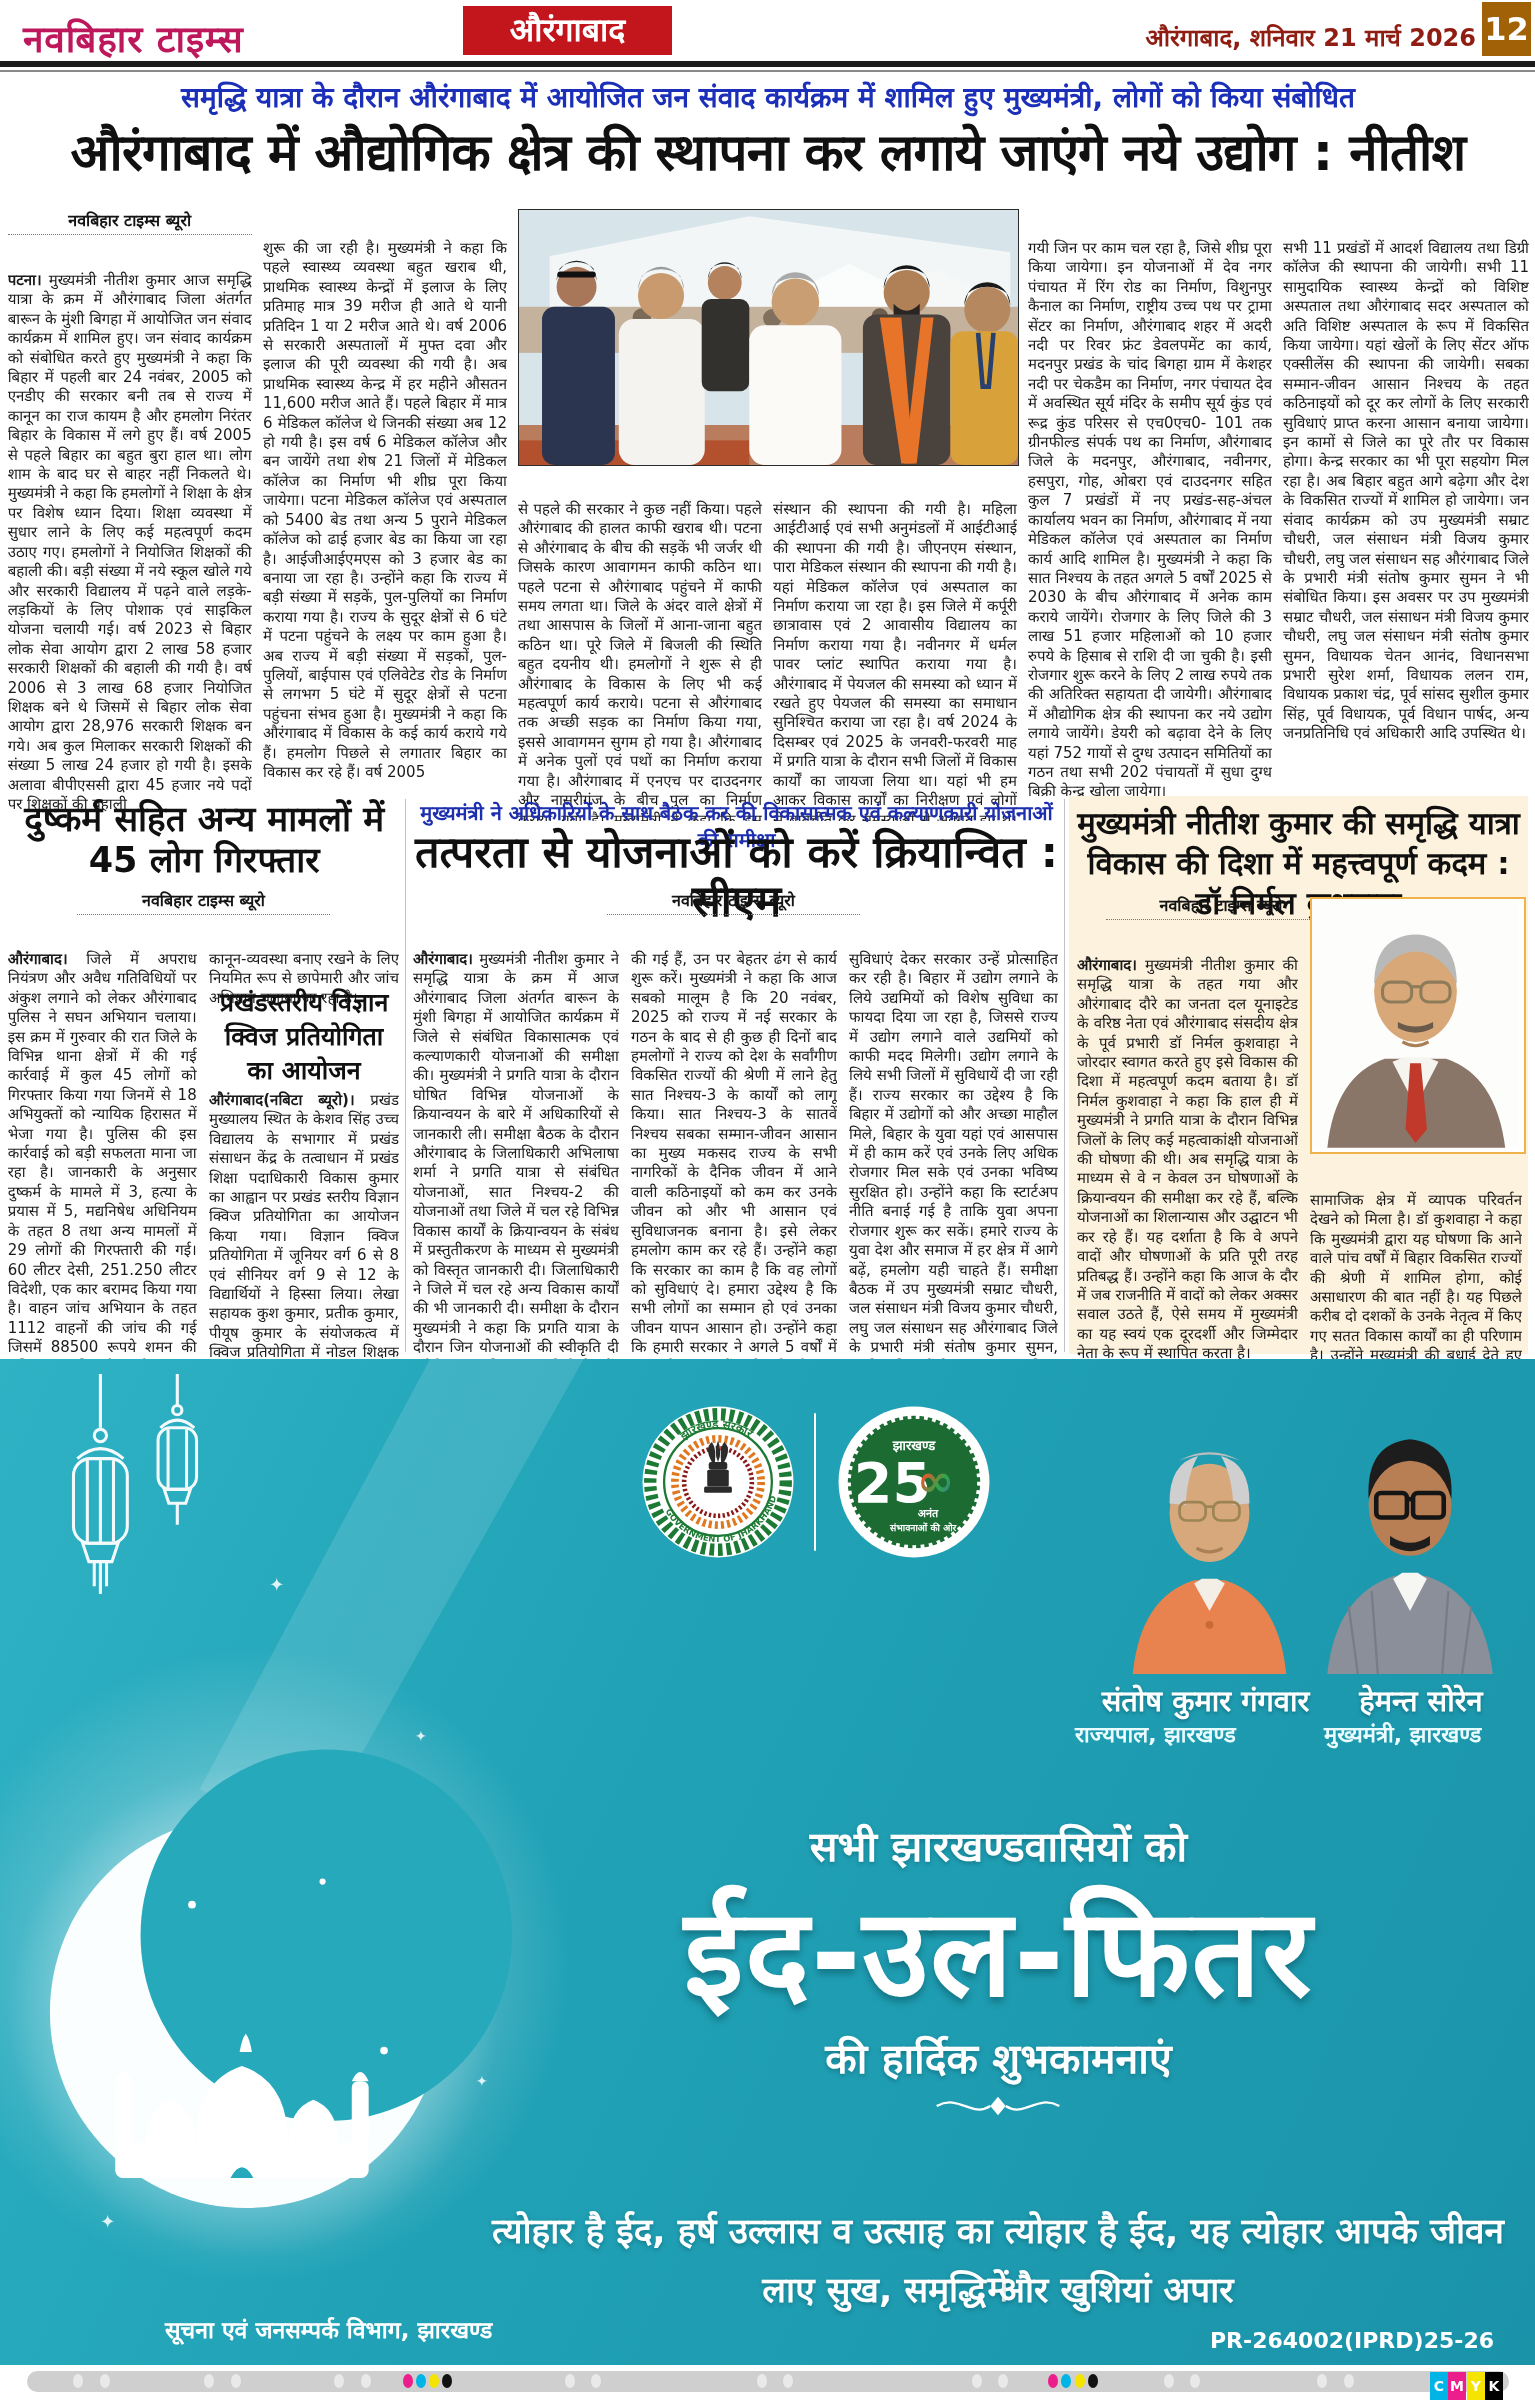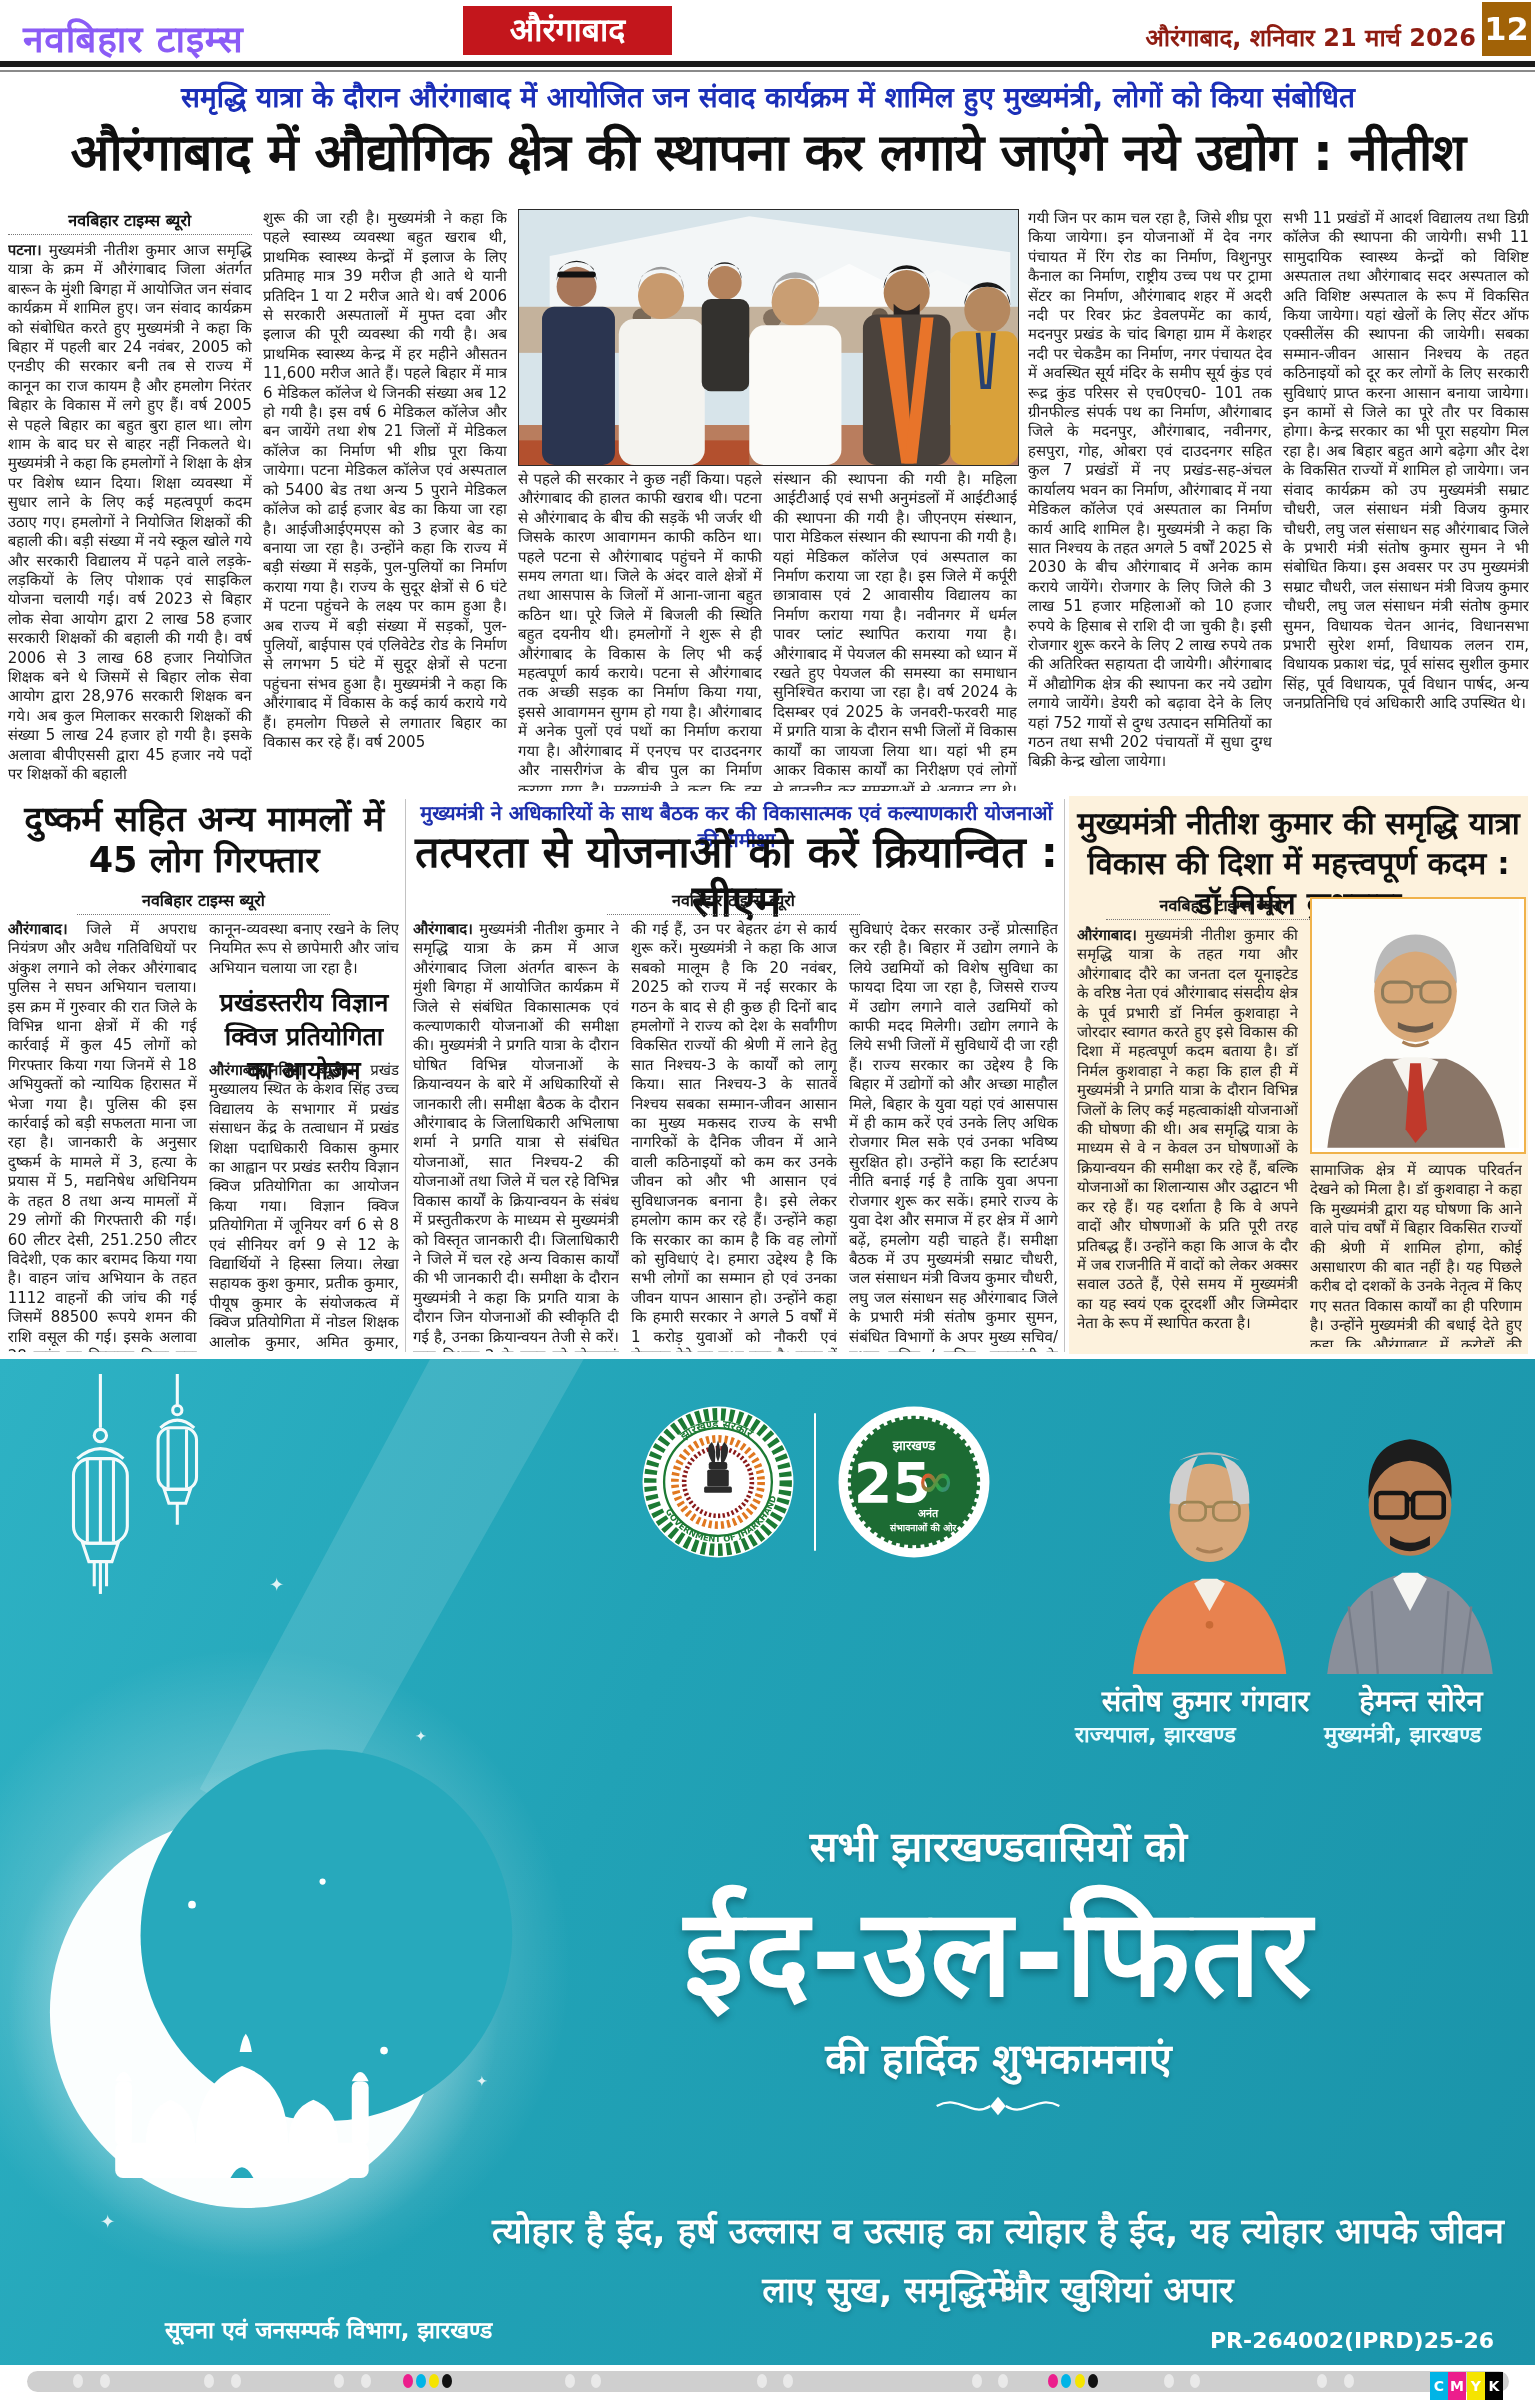--- a/index.html
+++ b/index.html
@@ -1,28 +1,28 @@
 <!DOCTYPE html>
 <html style="font-size:12.3px"><head>
 <meta charset="utf-8">
 <style>
   html,body{margin:0;padding:0;}
   body{width:1536px;height:2401px;position:relative;background:#fff;
        font-family:"DejaVu Sans","Liberation Sans",sans-serif;color:#141414;overflow:hidden;}
   .abs{position:absolute;}
-  .masthead{font-size:37px;font-weight:800;color:#8b5cf6;letter-spacing:0.8px;}
+  .masthead{font-size:37px;font-weight:800;color:#be185d;letter-spacing:0.8px;}
   .edition-box{background:#c3161c;color:#fff;font-size:32px;font-weight:800;text-align:center;line-height:49px;}
   .datefield{font-size:24px;font-weight:700;color:#8f1d12;text-align:right;}
   .pagebox{background:#a16207;color:#fff;font-size:32px;font-weight:800;text-align:center;line-height:54px;}
   .rule-thick{background:#1c1c1c;height:6.1px;}
   .rule-thin{background:#8a8a8a;height:1.5px;}
   .strapline{font-size:28px;font-weight:800;color:#1b2fb8;text-align:center;}
   .main-headline{font-size:51px;font-weight:800;color:#101010;text-align:center;letter-spacing:-0.8px;}
   .byline{font-size:16px;font-weight:800;text-align:center;border-bottom:1.5px dotted #777;padding-bottom:3.1px;}
-  .col{font-size:15px;line-height:19.4px;text-align:justify;overflow:hidden;color:#1a1a1a;}
+  .col{font-size:15px;line-height:19.4px;text-align:justify;overflow:hidden;color:#1a1a1a;margin-top:30px;}
   .dl{font-weight:800;}
   .sub-headline{font-weight:800;color:#101010;text-align:center;}
   .kicker{font-size:20px;font-weight:800;color:#1d2fae;text-align:center;}
   .vsep{width:0.8px;background:#c2c2c2;}
   .cream{background:#fdf2dd;}
   .photo-frame{border:1.5px solid #2a2a2a;background:#dfe8ec;overflow:hidden;}
   .ad{background:linear-gradient(115deg,#2eb2c4 0%,#21a2b6 40%,#1a93a9 100%);overflow:hidden;}
   .ad-glow{background:radial-gradient(circle,rgba(255,255,255,.55) 0%,rgba(255,255,255,0) 65%);}
   .ad-center{text-align:center;color:#fff;}
   .ad-greet{font-size:41px;font-weight:800;text-shadow:0 2.3px 4.6px rgba(0,60,70,.35);}

